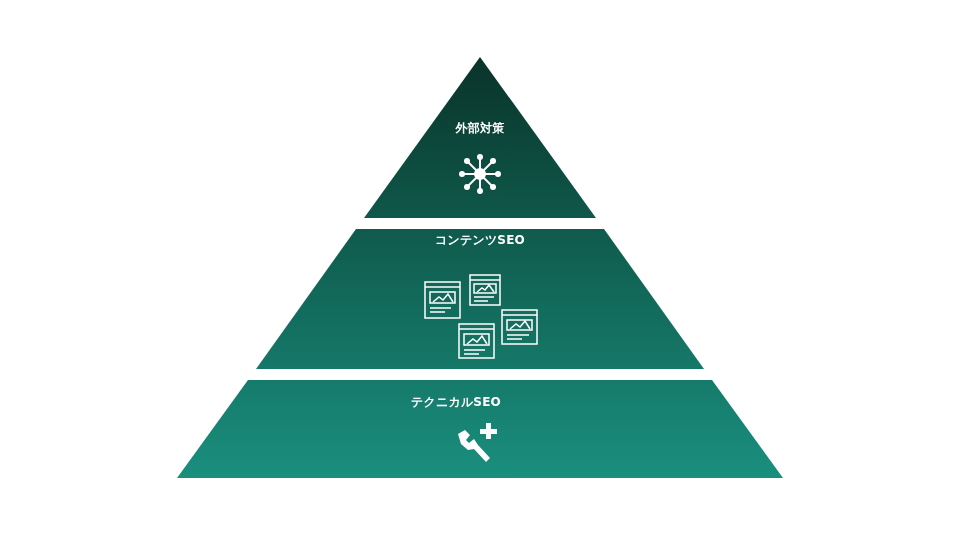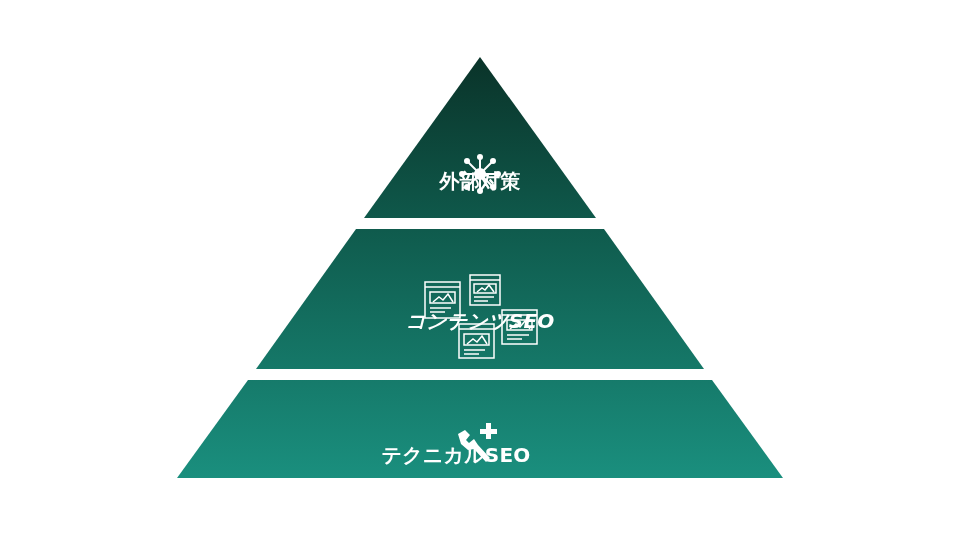--- a/index.html
+++ b/index.html
@@ -1,20 +1,20 @@
 <!DOCTYPE html>
 <html><head>
 <meta charset="utf-8">
 <style>
   html, body { margin:0; padding:0; background:#ffffff; }
   body { width:960px; height:540px; position:relative; overflow:hidden;
          font-family:"DejaVu Sans", "Liberation Sans", sans-serif; }
   #pyramid { position:absolute; left:0; top:0; width:960px; height:540px; }
-  .tier-label { position:absolute; color:#ffffff; font-size:20px; font-weight:bold;
-                text-align:center; white-space:nowrap; transform:translateX(-50%); letter-spacing:0.2px;margin-top:48px; }
+  .tier-label { position:absolute; color:#ffffff; font-size:12px; font-weight:bold;
+                text-align:center; white-space:nowrap; transform:translateX(-50%); letter-spacing:0.2px; }
 </style>
 </head>
 <body>
 
 <svg id="pyramid" viewBox="0 0 960 540" xmlns="http://www.w3.org/2000/svg">
   <defs>
     <linearGradient id="g" x1="0" y1="57" x2="0" y2="478" gradientUnits="userSpaceOnUse">
       <stop offset="0" stop-color="#0a3329"></stop>
       <stop offset="0.4" stop-color="#0f5a4c"></stop>
       <stop offset="1" stop-color="#1a8f7e"></stop>
@@ -80,14 +80,14 @@
   </g>
 
   <g fill="#fff">
     <path d="M458,434 L465,430 L470,435 L466,440 L469,443 L474,439 L478,445 L490,458 L486,462 L474,449 L468,450 L461,444 Z"></path>
     <rect x="486" y="423" width="5" height="16"></rect>
     <rect x="480" y="429" width="17" height="5"></rect>
   </g>
 </svg>
 
 <div class="tier-label" style="left:480px; top:120px;">外部対策</div>
-<div class="tier-label" style="left:480px; top:260px;font-style:italic;">コンテンツSEO</div>
+<div class="tier-label" style="left:480px; top:232px;">コンテンツSEO</div>
 <div class="tier-label" style="left:456px; top:394px;">テクニカルSEO</div>
 
 </body></html>

